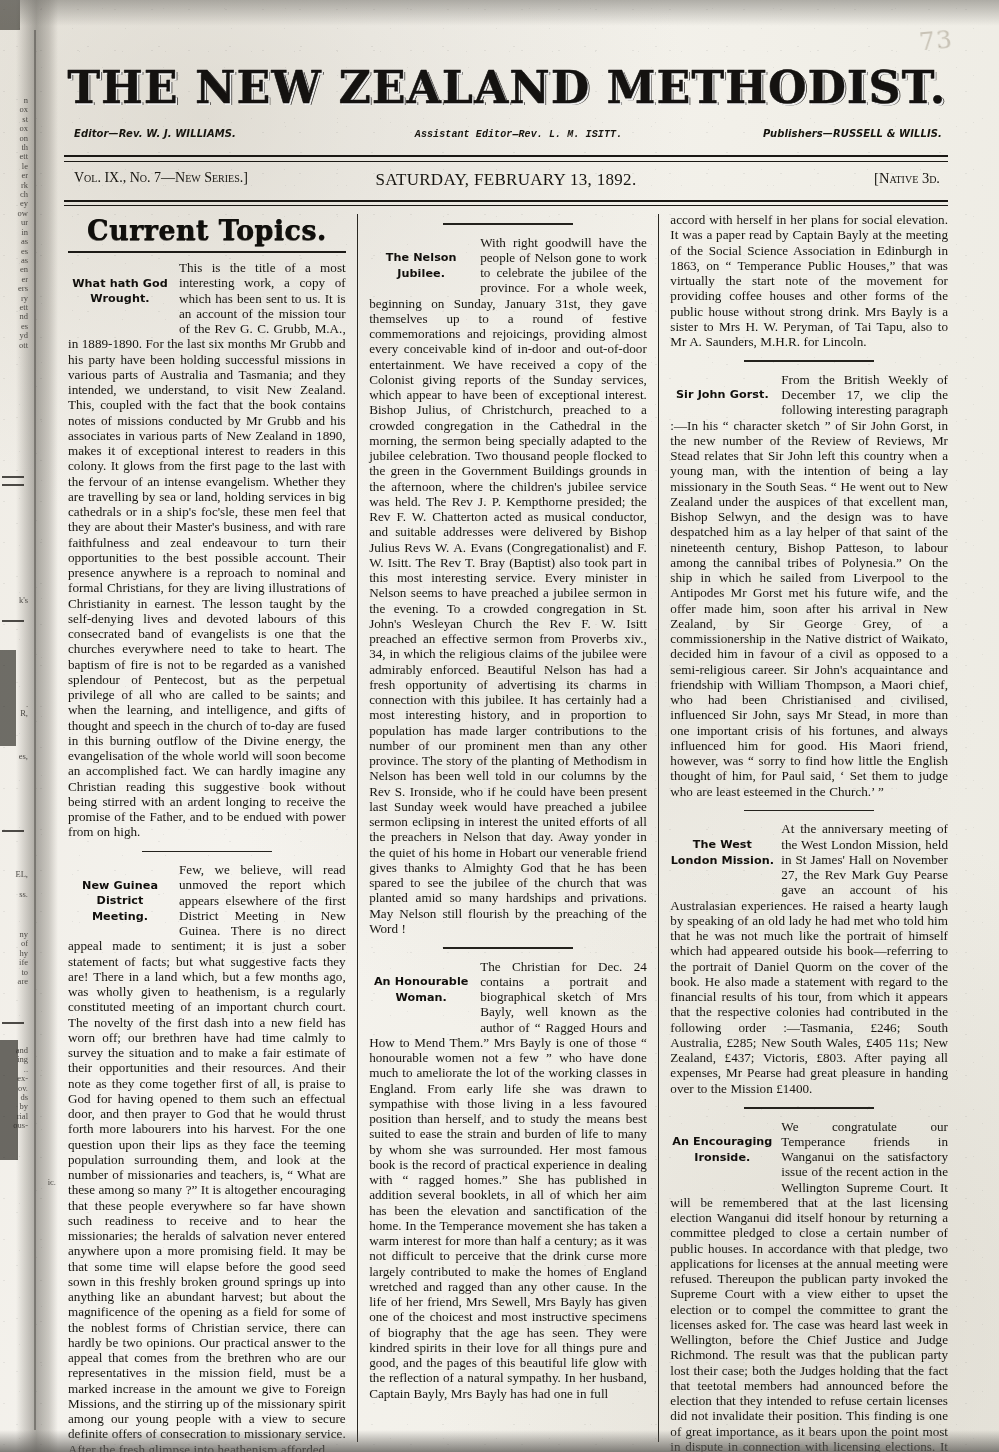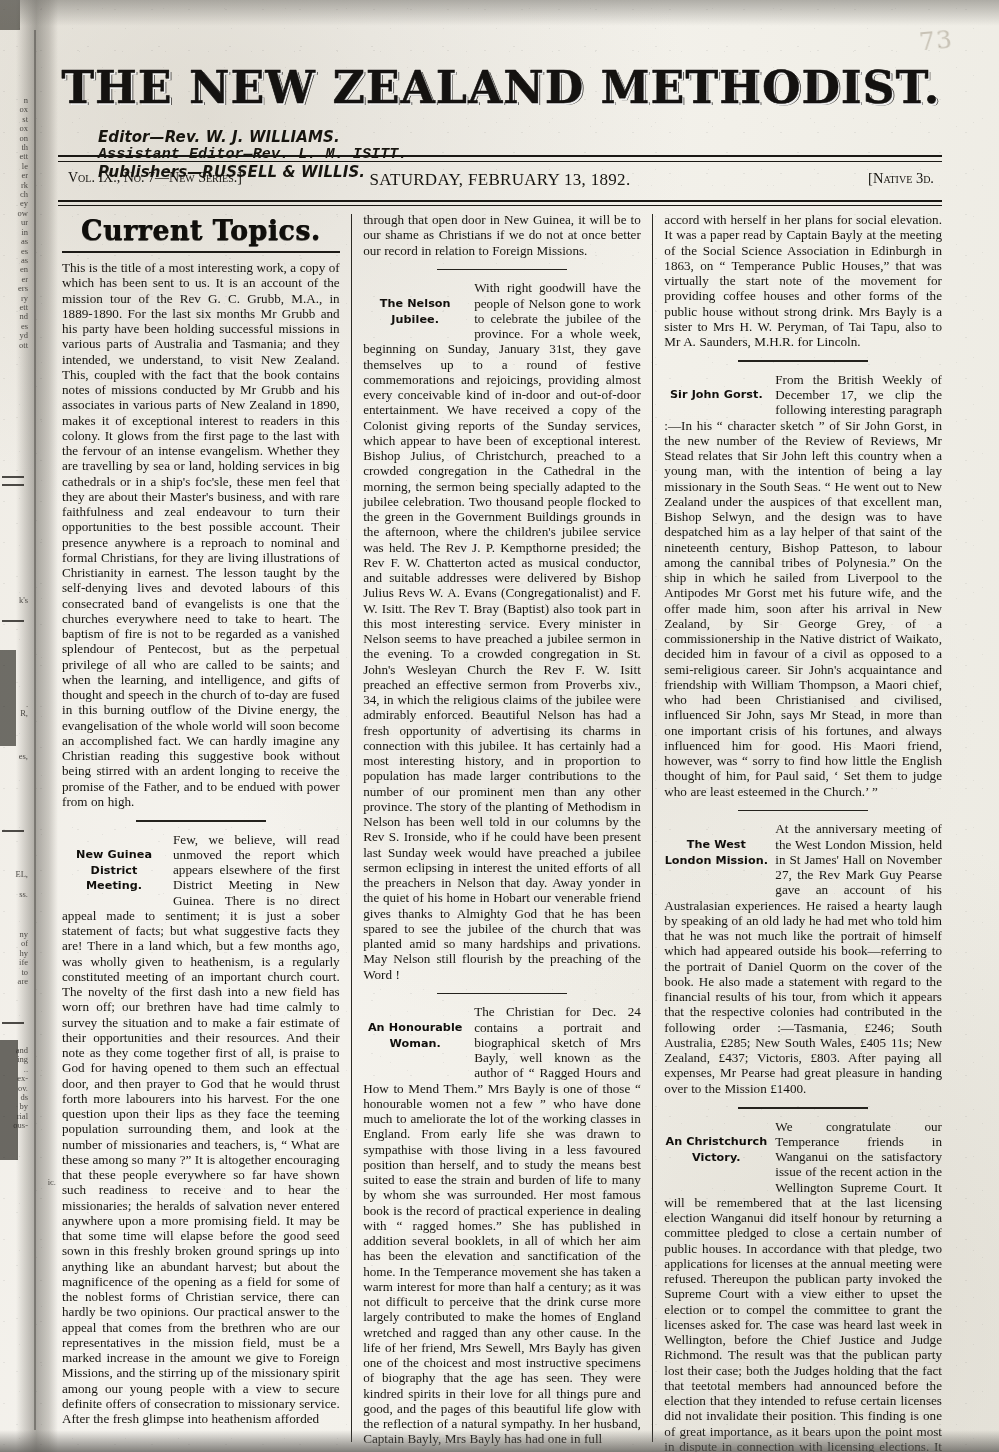--- a/index.html
+++ b/index.html
@@ -73,21 +73,21 @@
     position:absolute;right:46px;top:26px;
     font-family:"DejaVu Serif",serif;
     font-size:25px;letter-spacing:1px;
     color:#b9b2a3;
     opacity:.72;
     transform:rotate(-5deg);
     filter:blur(.4px);
   }
 
   
-  #content{position:absolute;left:58px;top:0;width:900px;height:1452px;}
+  #content{position:absolute;left:64px;top:0;width:900px;height:1452px;}
 
   #masthead{
     position:absolute;left:0;top:62px;width:886px;
     text-align:center;
   }
   #masthead-title{
     font-family:"DejaVu Serif",serif;
     font-weight:700;
     font-size:44px;
     letter-spacing:1.2px;
@@ -98,23 +98,22 @@
        1.6px 1.6px 0 rgba(255,255,255,.92),
        2.3px 2.3px 0 rgba(20,18,16,.90),
        -0.5px -0.5px 0 rgba(20,18,16,.5);
   }
 
   #byline-row{
     position:absolute;left:2px;top:128px;width:884px;
     display:flex;justify-content:space-between;align-items:baseline;
     font-family:"DejaVu Sans",sans-serif;
     font-style:italic;font-weight:700;
-    font-size:15px;letter-spacing:.1px;
+    font-size:10px;letter-spacing:.1px;
     color:#17150f;
-    flex-direction:column;
   }
   #byline-row .b-left{margin-left:8px;}
   #byline-row .b-mid{margin-left:38px;font-family:Liberation Mono, monospace;}
   #byline-row .b-right{margin-right:8px;}
 
   .rule{position:absolute;background:#1a1814;}
   #rule-1{left:0;top:155px;width:884px;height:2.4px;}
   #rule-2{left:0;top:161px;width:884px;height:1.1px;}
 
   #vol-row{
@@ -265,41 +264,39 @@
     <div class="rule" id="rule-4"></div>
 
     <div id="columns">
 
       <div class="col">
         <div id="current-topics">Current Topics.</div>
         <div id="ct-rule"></div>
 
         <div class="article">
           <div class="art-body">
+            <span class="sidehead w3 pad1">What hath God Wrought.</span>
             <span>This is the title of a most interesting work, a copy of which has been sent to us. It is an account of the mission tour of the Rev G. C. Grubb, M.A., in 1889-1890. For the last six months Mr Grubb and his party have been holding successful missions in various parts of Australia and Tasmania; and they intended, we understand, to visit New Zealand. This, coupled with the fact that the book contains notes of missions conducted by Mr Grubb and his associates in various parts of New Zealand in 1890, makes it of exceptional interest to readers in this colony. It glows from the first page to the last with the fervour of an intense evangelism. Whether they are travelling by sea or land, holding services in big cathedrals or in a ship's foc'sle, these men feel that they are about their Master's business, and with rare faithfulness and zeal endeavour to turn their opportunities to the best possible account. Their presence anywhere is a reproach to nominal and formal Christians, for they are living illustrations of Christianity in earnest. The lesson taught by the self-denying lives and devoted labours of this consecrated band of evangelists is one that the churches everywhere need to take to heart. The baptism of fire is not to be regarded as a vanished splendour of Pentecost, but as the perpetual privilege of all who are called to be saints; and when the learning, and intelligence, and gifts of thought and speech in the church of to-day are fused in this burning outflow of the Divine energy, the evangelisation of the whole world will soon become an accomplished fact. We can hardly imagine any Christian reading this suggestive book without being stirred with an ardent longing to receive the promise of the Father, and to be endued with power from on high.</span>
           </div>
         </div>
 
         <div class="art-rule"></div>
 
         <div class="article">
           <div class="art-body">
             <span class="sidehead w3 pad1">New Guinea District Meeting.</span>
             <span>Few, we believe, will read unmoved the report which appears elsewhere of the first District Meeting in New Guinea. There is no direct appeal made to sentiment; it is just a sober statement of facts; but what suggestive facts they are! There in a land which, but a few months ago, was wholly given to heathenism, is a regularly constituted meeting of an important church court. The novelty of the first dash into a new field has worn off; our brethren have had time calmly to survey the situation and to make a fair estimate of their opportunities and their resources. And their note as they come together first of all, is praise to God for having opened to them such an effectual door, and then prayer to God that he would thrust forth more labourers into his harvest. For the one question upon their lips as they face the teeming population surrounding them, and look at the number of missionaries and teachers, is, “ What are these among so many ?” It is altogether encouraging that these people everywhere so far have shown such readiness to receive and to hear the missionaries; the heralds of salvation never entered anywhere upon a more promising field. It may be that some time will elapse before the good seed sown in this freshly broken ground springs up into anything like an abundant harvest; but about the magnificence of the opening as a field for some of the noblest forms of Christian service, there can hardly be two opinions. Our practical answer to the appeal that comes from the brethren who are our representatives in the mission field, must be a marked increase in the amount we give to Foreign Missions, and the stirring up of the missionary spirit among our young people with a view to secure definite offers of consecration to missionary service. After the fresh glimpse into heathenism afforded</span>
           </div>
         </div>
       </div>
 
       <div class="col-sep"></div>
 
       <div class="col">
 
-        <div class="article">
-          <div class="art-body">through that open door in New Guinea, it will be to our shame as Christians if we do not at once better our record in relation to Foreign Missions.</div>
-        </div>
 
         <div class="art-rule"></div>
 
         <div class="article">
           <div class="art-body">
             <span class="sidehead w2 pad1">The Nelson Jubilee.</span>
             <span>With right goodwill have the people of Nelson gone to work to celebrate the jubilee of the province. For a whole week, beginning on Sunday, January 31st, they gave themselves up to a round of festive commemorations and rejoicings, providing almost every conceivable kind of in-door and out-of-door entertainment. We have received a copy of the Colonist giving reports of the Sunday services, which appear to have been of exceptional interest. Bishop Julius, of Christchurch, preached to a crowded congregation in the Cathedral in the morning, the sermon being specially adapted to the jubilee celebration. Two thousand people flocked to the green in the Government Buildings grounds in the afternoon, where the children's jubilee service was held. The Rev J. P. Kempthorne presided; the Rev F. W. Chatterton acted as musical conductor, and suitable addresses were delivered by Bishop Julius Revs W. A. Evans (Congregationalist) and F. W. Isitt. The Rev T. Bray (Baptist) also took part in this most interesting service. Every minister in Nelson seems to have preached a jubilee sermon in the evening. To a crowded congregation in St. John's Wesleyan Church the Rev F. W. Isitt preached an effective sermon from Proverbs xiv., 34, in which the religious claims of the jubilee were admirably enforced. Beautiful Nelson has had a fresh opportunity of advertising its charms in connection with this jubilee. It has certainly had a most interesting history, and in proportion to population has made larger contributions to the number of our prominent men than any other province. The story of the planting of Methodism in Nelson has been well told in our columns by the Rev S. Ironside, who if he could have been present last Sunday week would have preached a jubilee sermon eclipsing in interest the united efforts of all the preachers in Nelson that day. Away yonder in the quiet of his home in Hobart our venerable friend gives thanks to Almighty God that he has been spared to see the jubilee of the church that was planted amid so many hardships and privations. May Nelson still flourish by the preaching of the Word !</span>
           </div>
         </div>
 
@@ -336,21 +333,21 @@
           <div class="art-body">
             <span class="sidehead w3 pad1">The West London Mission.</span>
             <span>At the anniversary meeting of the West London Mission, held in St James' Hall on November 27, the Rev Mark Guy Pearse gave an account of his Australasian experiences. He raised a hearty laugh by speaking of an old lady he had met who told him that he was not much like the portrait of himself which had appeared outside his book—referring to the portrait of Daniel Quorm on the cover of the book. He also made a statement with regard to the financial results of his tour, from which it appears that the respective colonies had contributed in the following order :—Tasmania, £246; South Australia, £285; New South Wales, £405 11s; New Zealand, £437; Victoris, £803. After paying all expenses, Mr Pearse had great pleasure in handing over to the Mission £1400.</span>
           </div>
         </div>
 
         <div class="art-rule"></div>
 
         <div class="article">
           <div class="art-body">
-            <span class="sidehead w3 pad1">An Christchurch Victory.</span>
+            <span class="sidehead w3 pad1">An Encouraging Ironside.</span>
             <span>We congratulate our Temperance friends in Wanganui on the satisfactory issue of the recent action in the Wellington Supreme Court. It will be remembered that at the last licensing election Wanganui did itself honour by returning a committee pledged to close a certain number of public houses. In accordance with that pledge, two applications for licenses at the annual meeting were refused. Thereupon the publican party invoked the Supreme Court with a view either to upset the election or to compel the committee to grant the licenses asked for. The case was heard last week in Wellington, before the Chief Justice and Judge Richmond. The result was that the publican party lost their case; both the Judges holding that the fact that teetotal members had announced before the election that they intended to refuse certain licenses did not invalidate their position. This finding is one of great importance, as it bears upon the point most in dispute in connection with licensing elections. It obviously conflicts with the decision of Judge Denniston in the case of the Sydenham Licensing</span>
           </div>
         </div>
       </div>
 
     </div>
   </div>
 
   <div id="speckle"></div>
   <div id="top-shade"></div>

